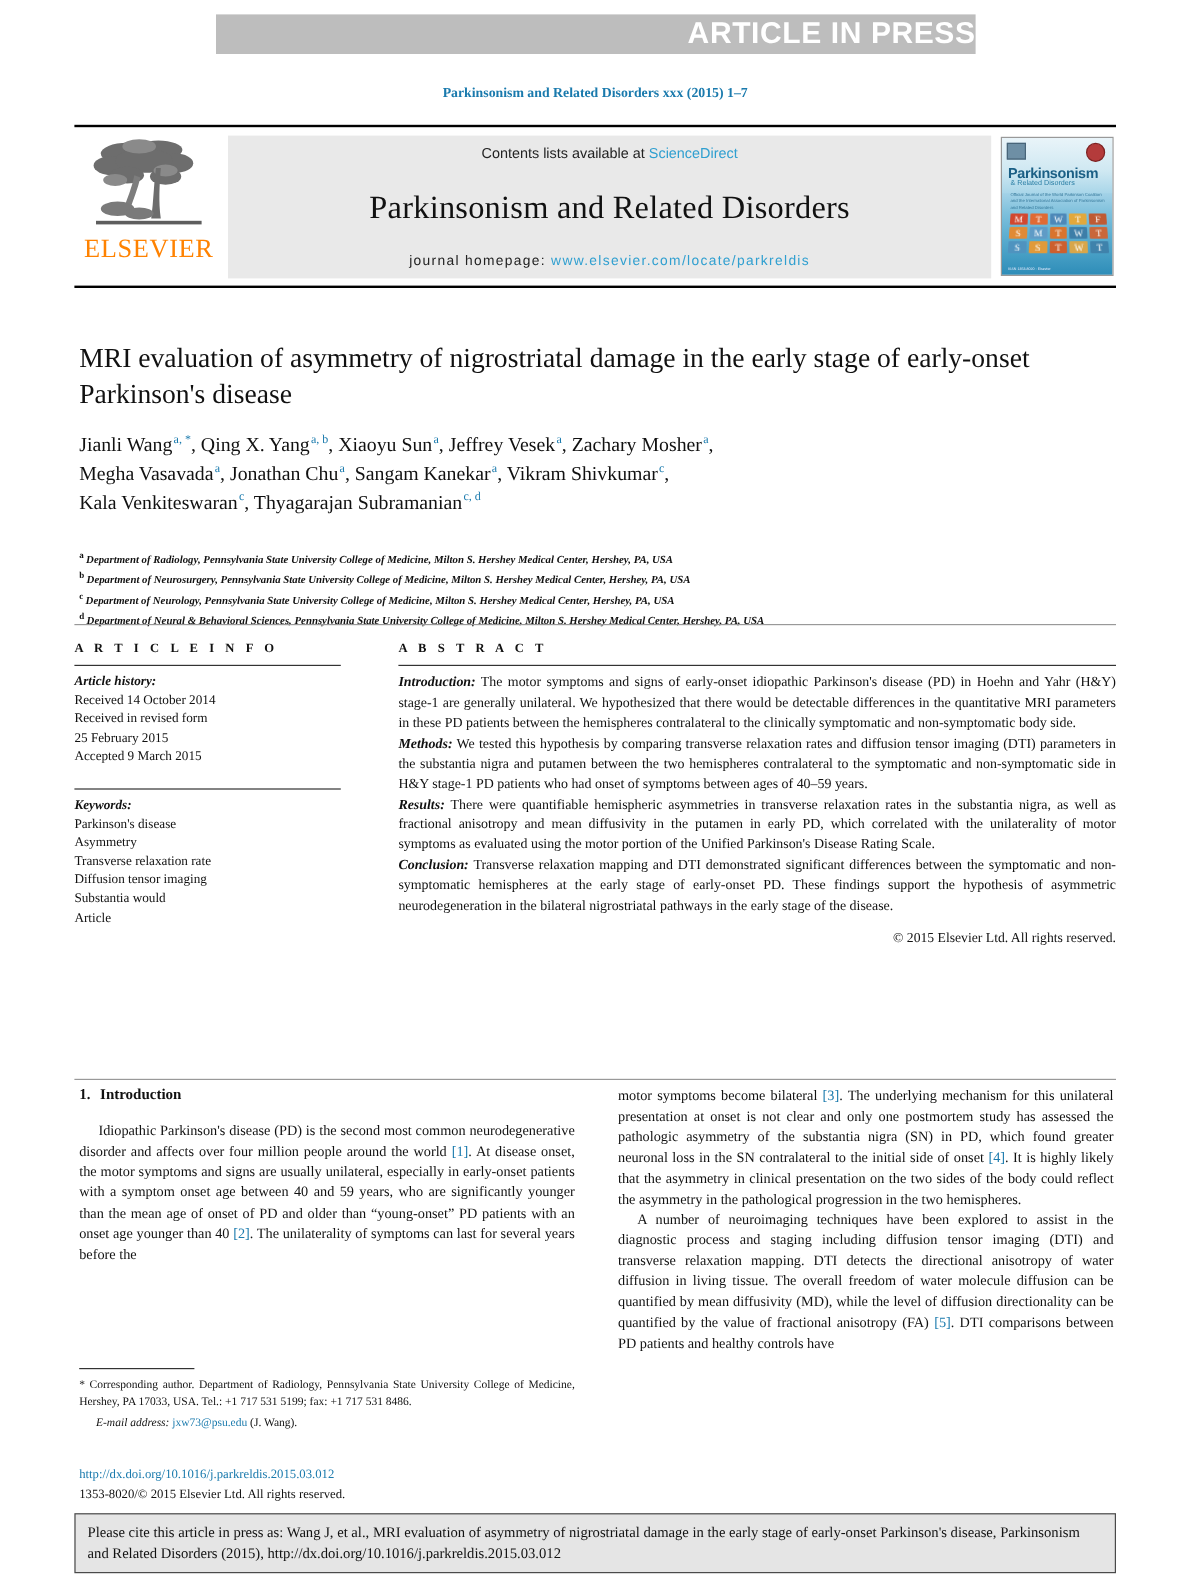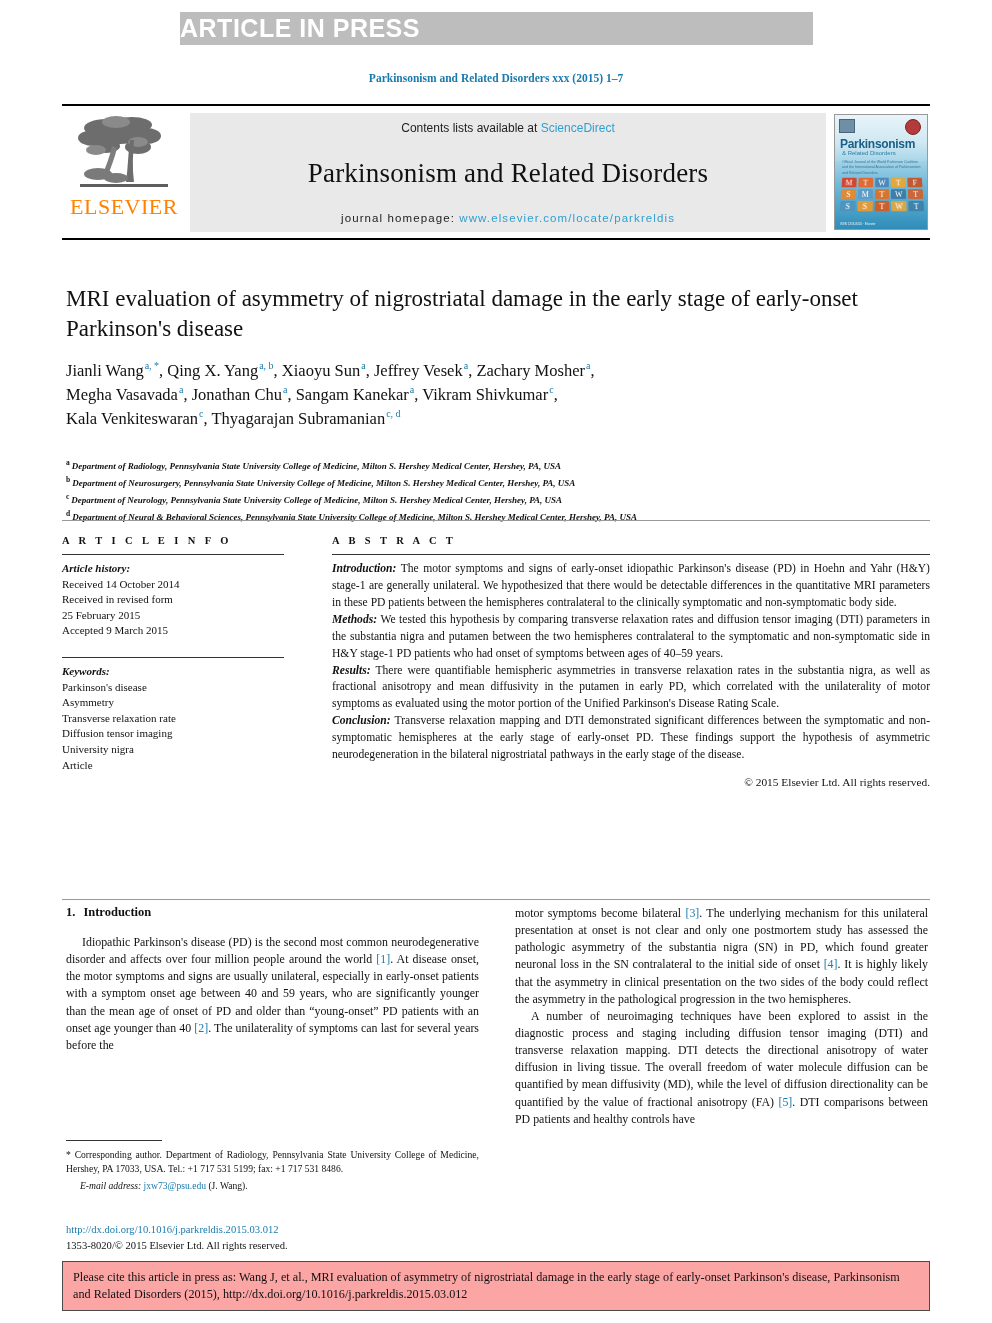--- a/index.html
+++ b/index.html
@@ -19,21 +19,21 @@
   
   .press-banner {
     position: absolute;
     left: 180px;
     top: 12px;
     width: 633px;
     height: 33px;
     background: #bdbdbd;
     display: flex;
     align-items: center;
-    justify-content: flex-start;
+    justify-content: flex-end;
   }
   .press-banner span {
     font-family: "Liberation Sans", sans-serif;
     font-weight: bold;
     font-size: 25px;
     letter-spacing: 0.5px;
     color: #ffffff;
   }
 
   
@@ -348,21 +348,21 @@
   .doi-block .issn { color: #111; }
 
   
   .cite-box {
     position: absolute;
     left: 62px;
     top: 1261px;
     width: 868px;
     height: 50px;
     box-sizing: border-box;
-    background: #fca5a5;
+    background: #e5e5e5;
     border: 1px solid #4a4a4a;
     padding: 7px 10px 0 10px;
     font-family: "Liberation Serif", serif;
     font-size: 12.2px;
     line-height: 1.42;
     color: #111;
   }
 </style>
 </head>
 <body>
@@ -483,21 +483,21 @@
       <div>Accepted 9 March 2015</div>
     </div>
     <div class="info-spacer"></div>
     <div class="rule"></div>
     <div class="info-group">
       <div class="lbl">Keywords:</div>
       <div>Parkinson's disease</div>
       <div>Asymmetry</div>
       <div>Transverse relaxation rate</div>
       <div>Diffusion tensor imaging</div>
-      <div>University nigra</div>
+      <div>Substantia would</div>
       <div>Article</div>
     </div>
   </div>
 
   <div class="col-abstract">
     <div class="sect-head">A B S T R A C T</div>
     <div class="rule"></div>
     <div class="abstract-body">
       <p><span class="lead">Introduction:</span><span> The motor symptoms and signs of early-onset idiopathic Parkinson's disease (PD) in Hoehn and Yahr (H&amp;Y) stage-1 are generally unilateral. We hypothesized that there would be detectable differences in the quantitative MRI parameters in these PD patients between the hemispheres contralateral to the clinically symptomatic and non-symptomatic body side.</span></p>
       <p><span class="lead">Methods:</span><span> We tested this hypothesis by comparing transverse relaxation rates and diffusion tensor imaging (DTI) parameters in the substantia nigra and putamen between the two hemispheres contralateral to the symptomatic and non-symptomatic side in H&amp;Y stage-1 PD patients who had onset of symptoms between ages of 40–59 years.</span></p>

